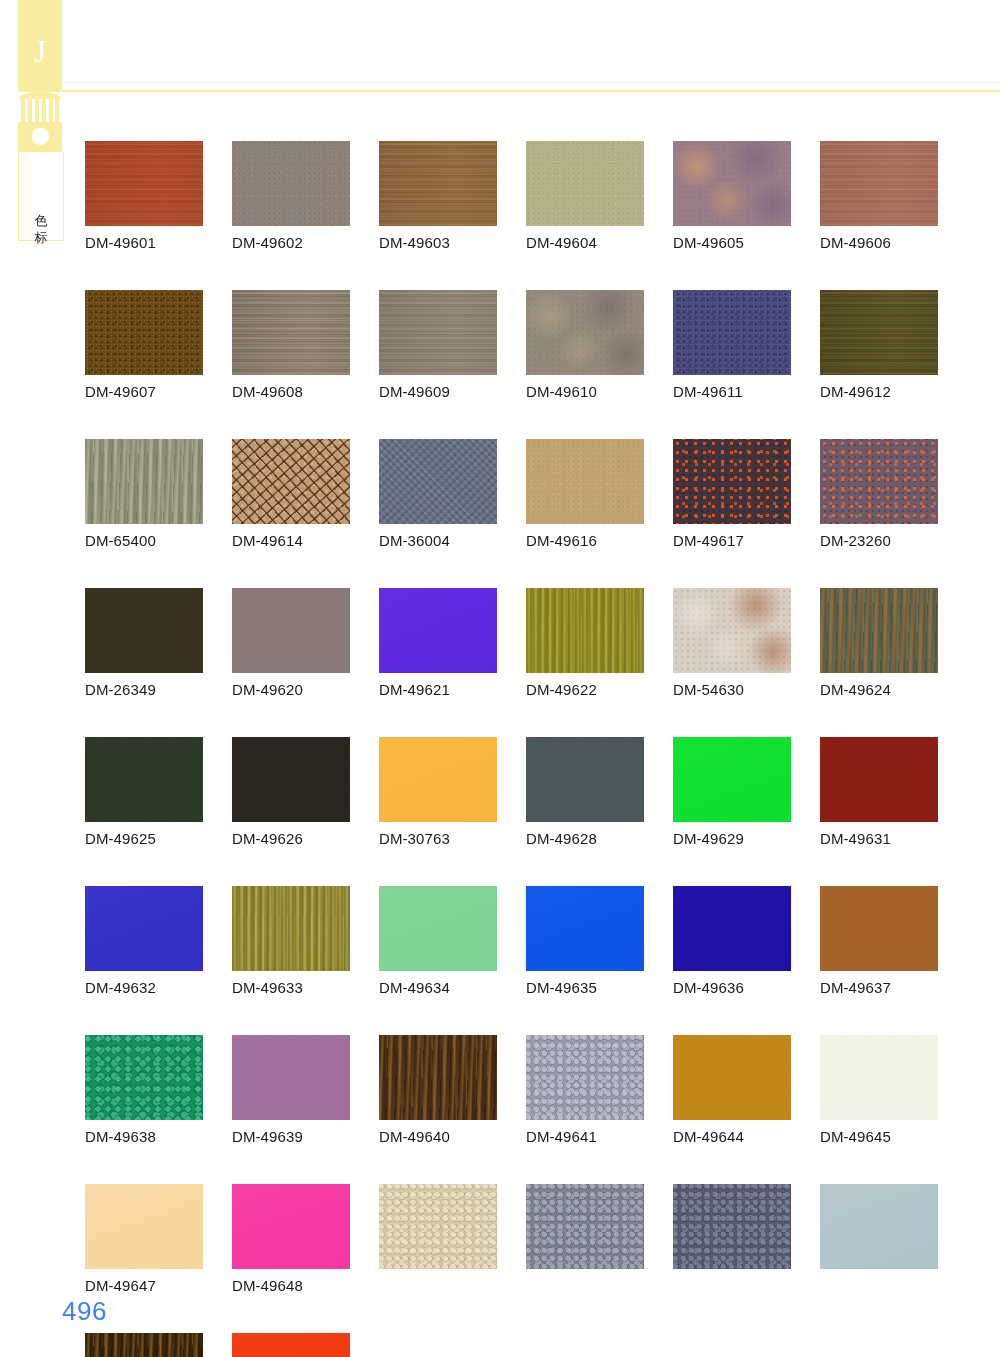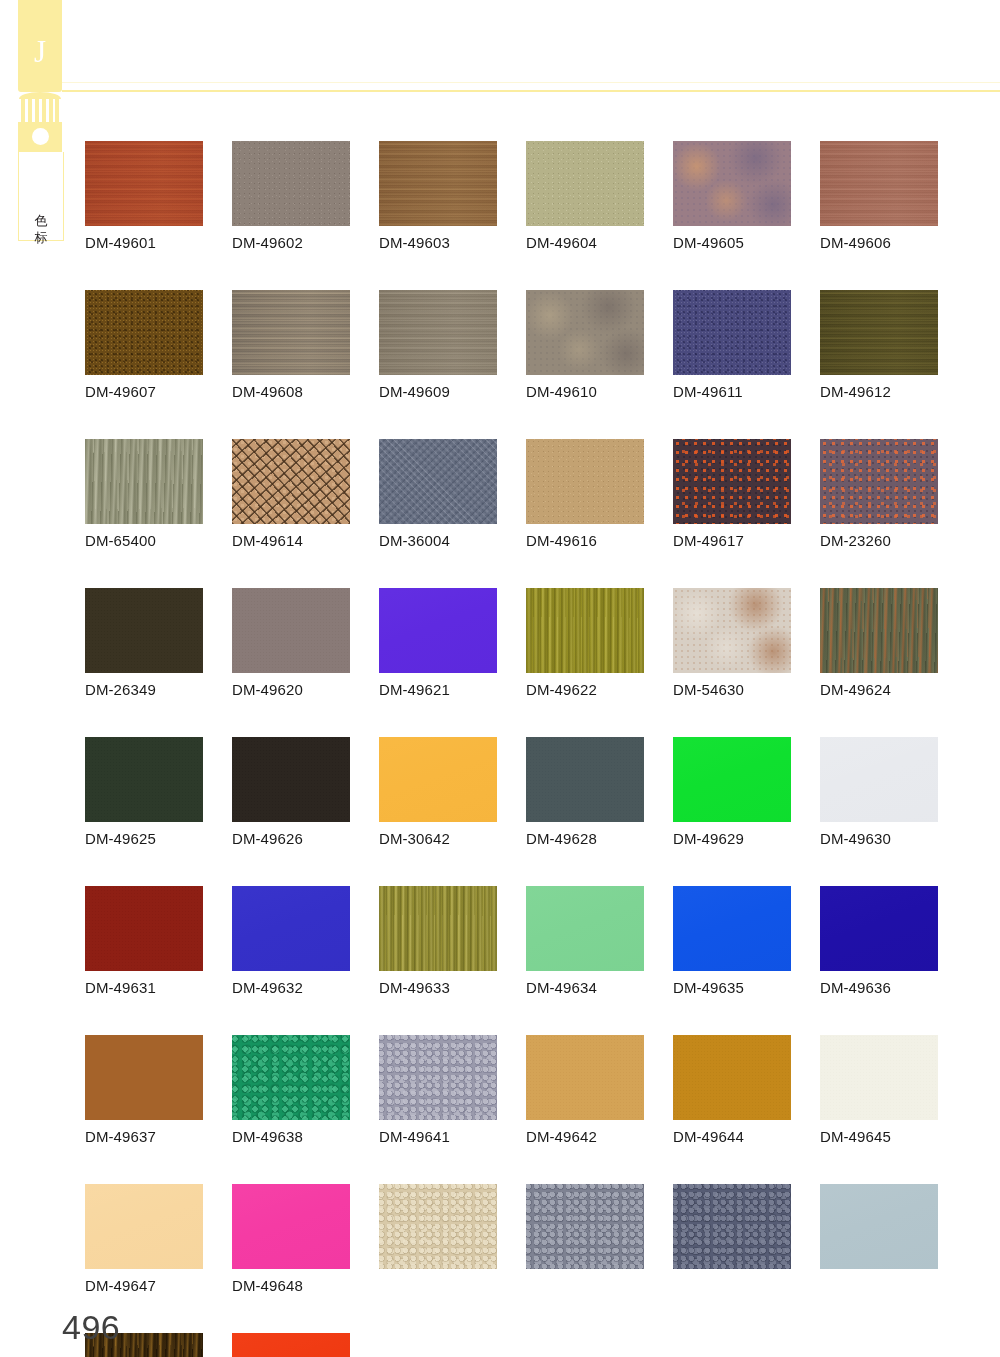--- a/index.html
+++ b/index.html
@@ -73,21 +73,21 @@
   }
   .chip-label{
     display:block;margin-top:8px;
     font-size:15px;line-height:17px;color:#1a1a1a;
     letter-spacing:.1px;white-space:nowrap;
   }
 
   
   #page-number{
     position:absolute;left:62px;top:1296px;
-    font-size:34px;color:#404040;letter-spacing:.5px;margin-top:12px;
+    font-size:26px;color:#3b82f6;letter-spacing:.5px;
   }
 </style>
 </head>
 <body>
 
 <div id="side-tab">
   <div class="tab-top"></div>
   <div class="tab-letter">J</div>
   <div class="tab-capital"></div>
   <div class="tab-flutes">
@@ -211,35 +211,31 @@
     <div class="cell">
       <span class="chip" style="background-color: rgb(45, 58, 42); background-image: radial-gradient(rgba(28, 40, 26, 0.2) 25%, transparent 26%), radial-gradient(rgba(63, 78, 59, 0.2) 22%, transparent 23%); background-size: 3px 3px, 4px 4px; background-position: 0px 0px, 1px 2px;"></span>
       <span class="chip-label">DM-49625</span>
     </div>
     <div class="cell">
       <span class="chip" style="background-color: rgb(44, 38, 32); background-image: radial-gradient(rgba(24, 20, 15, 0.2) 25%, transparent 26%), radial-gradient(rgba(62, 55, 48, 0.2) 22%, transparent 23%); background-size: 3px 3px, 4px 4px; background-position: 0px 0px, 1px 2px;"></span>
       <span class="chip-label">DM-49626</span>
     </div>
     <div class="cell">
       <span class="chip" style="background-color: rgb(248, 183, 63); background-image: linear-gradient(160deg, rgba(255, 201, 92, 0.133), transparent 45%, rgba(229, 164, 44, 0.1));"></span>
-      <span class="chip-label">DM-30642</span>
+      <span class="chip-label">DM-30763</span>
     </div>
     <div class="cell">
       <span class="chip" style="background-color: rgb(74, 88, 91); background-image: radial-gradient(rgba(54, 70, 74, 0.2) 25%, transparent 26%), radial-gradient(rgba(93, 107, 110, 0.2) 22%, transparent 23%); background-size: 3px 3px, 4px 4px; background-position: 0px 0px, 1px 2px;"></span>
       <span class="chip-label">DM-49628</span>
     </div>
     <div class="cell">
       <span class="chip" style="background-color: rgb(15, 224, 47); background-image: linear-gradient(160deg, rgba(60, 240, 85, 0.133), transparent 45%, rgba(7, 199, 36, 0.1));"></span>
       <span class="chip-label">DM-49629</span>
     </div>
     <div class="cell">
-      <span class="chip" style="background-color: rgb(232, 234, 238); background-image: linear-gradient(160deg, rgba(246, 247, 249, 0.133), transparent 45%, rgba(218, 221, 226, 0.1));"></span>
-      <span class="chip-label">DM-49630</span>
-    </div>
-    <div class="cell">
       <span class="chip" style="background-color: rgb(142, 31, 20); background-image: radial-gradient(rgba(109, 18, 9, 0.2) 25%, transparent 26%), radial-gradient(rgba(168, 50, 31, 0.2) 22%, transparent 23%); background-size: 3px 3px, 4px 4px; background-position: 0px 0px, 1px 2px;"></span>
       <span class="chip-label">DM-49631</span>
     </div>
     <div class="cell">
       <span class="chip" style="background-color: rgb(53, 48, 200); background-image: linear-gradient(160deg, rgba(81, 76, 224, 0.133), transparent 45%, rgba(39, 35, 166, 0.1));"></span>
       <span class="chip-label">DM-49632</span>
     </div>
     <div class="cell">
       <span class="chip" style="background-color: rgb(155, 148, 55); background-image: repeating-linear-gradient(90deg, rgba(87, 85, 23, 0.533) 0px, rgba(87, 85, 23, 0) 2px, rgba(216, 208, 124, 0.4) 3px, rgba(87, 85, 23, 0.267) 5px, transparent 7px), repeating-linear-gradient(91deg, rgba(216, 208, 124, 0.267) 0px, transparent 2px, rgba(87, 85, 23, 0.333) 5px, transparent 8px);"></span>
       <span class="chip-label">DM-49633</span>
@@ -258,28 +254,32 @@
     </div>
     <div class="cell">
       <span class="chip" style="background-color: rgb(165, 99, 42); background-size: 5px 5px;"></span>
       <span class="chip-label">DM-49637</span>
     </div>
     <div class="cell">
       <span class="chip" style="background-color: rgb(21, 147, 95); background-image: radial-gradient(circle at 30% 40%, rgba(69, 189, 138, 0.8) 0px, rgba(69, 189, 138, 0.8) 28%, rgba(10, 107, 66, 0.667) 32%, transparent 50%), radial-gradient(circle at 75% 70%, rgba(69, 189, 138, 0.667) 0px, rgba(69, 189, 138, 0.667) 24%, rgba(10, 107, 66, 0.6) 28%, transparent 46%); background-size: 10px 10px, 14px 13px; background-position: 0px 0px, 5px 6px;"></span>
       <span class="chip-label">DM-49638</span>
     </div>
     <div class="cell">
+      <span class="chip" style="background-color: rgb(161, 112, 156); background-image: radial-gradient(rgba(133, 90, 130, 0.2) 25%, transparent 26%), radial-gradient(rgba(187, 143, 182, 0.2) 22%, transparent 23%); background-size: 3px 3px, 4px 4px; background-position: 0px 0px, 1px 2px;"></span>
+      <span class="chip-label">DM-49639</span>
+    </div>
+    <div class="cell">
+      <span class="chip" style="background-color: rgb(90, 59, 30); background-image: repeating-linear-gradient(92deg, rgba(35, 21, 4, 0.667) 0px, rgba(35, 21, 4, 0) 2px, rgba(176, 122, 50, 0.467) 4px, rgba(35, 21, 4, 0.333) 6px, transparent 9px), repeating-linear-gradient(88deg, rgba(176, 122, 50, 0.333) 0px, transparent 3px, rgba(35, 21, 4, 0.4) 7px, transparent 11px);"></span>
+      <span class="chip-label">DM-49640</span>
+    </div>
+    <div class="cell">
       <span class="chip" style="background-color: rgb(154, 154, 172); background-image: radial-gradient(circle at 30% 30%, rgba(192, 192, 205, 0.8) 0px, rgba(192, 192, 205, 0.8) 34%, rgba(115, 115, 138, 0.6) 36%, transparent 52%), radial-gradient(circle at 70% 65%, rgba(192, 192, 205, 0.667) 0px, rgba(192, 192, 205, 0.667) 30%, rgba(115, 115, 138, 0.533) 32%, transparent 48%); background-size: 8px 8px, 11px 11px; background-position: 0px 0px, 4px 5px;"></span>
       <span class="chip-label">DM-49641</span>
     </div>
     <div class="cell">
-      <span class="chip" style="background-color: rgb(212, 163, 86); background-image: radial-gradient(rgba(184, 138, 61, 0.2) 25%, transparent 26%), radial-gradient(rgba(230, 189, 124, 0.2) 22%, transparent 23%); background-size: 3px 3px, 4px 4px; background-position: 0px 0px, 1px 2px;"></span>
-      <span class="chip-label">DM-49642</span>
-    </div>
-    <div class="cell">
       <span class="chip" style="background-color: rgb(196, 136, 26); background-image: radial-gradient(rgba(160, 109, 12, 0.2) 25%, transparent 26%), radial-gradient(rgba(221, 162, 58, 0.2) 22%, transparent 23%); background-size: 3px 3px, 4px 4px; background-position: 0px 0px, 1px 2px;"></span>
       <span class="chip-label">DM-49644</span>
     </div>
     <div class="cell">
       <span class="chip" style="background-color: rgb(242, 241, 230); background-image: radial-gradient(rgba(226, 224, 210, 0.2) 25%, transparent 26%), radial-gradient(rgba(251, 250, 244, 0.2) 22%, transparent 23%); background-size: 3px 3px, 4px 4px; background-position: 0px 0px, 1px 2px;"></span>
       <span class="chip-label">DM-49645</span>
     </div>
     <div class="cell">
       <span class="chip" style="background-color: rgb(248, 215, 160); background-image: linear-gradient(160deg, rgba(255, 231, 189, 0.133), transparent 45%, rgba(234, 198, 140, 0.1));"></span>
       <span class="chip-label">DM-49647</span>

